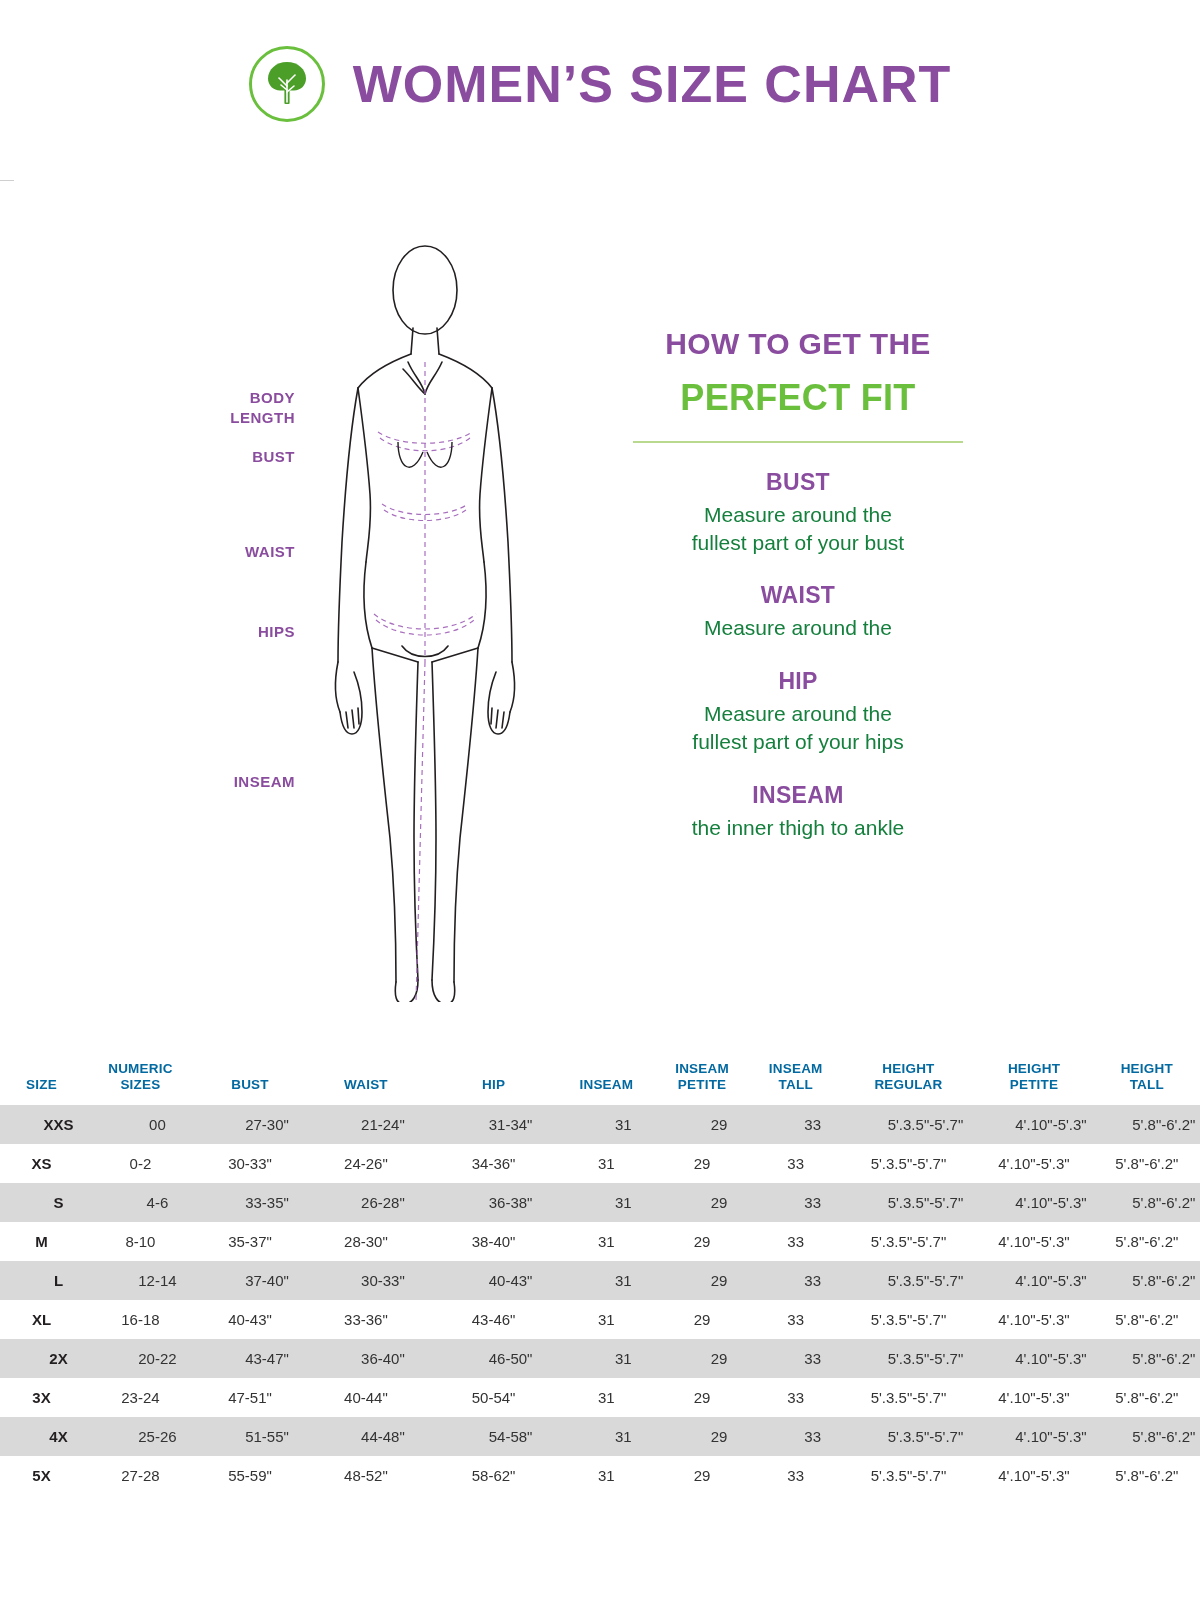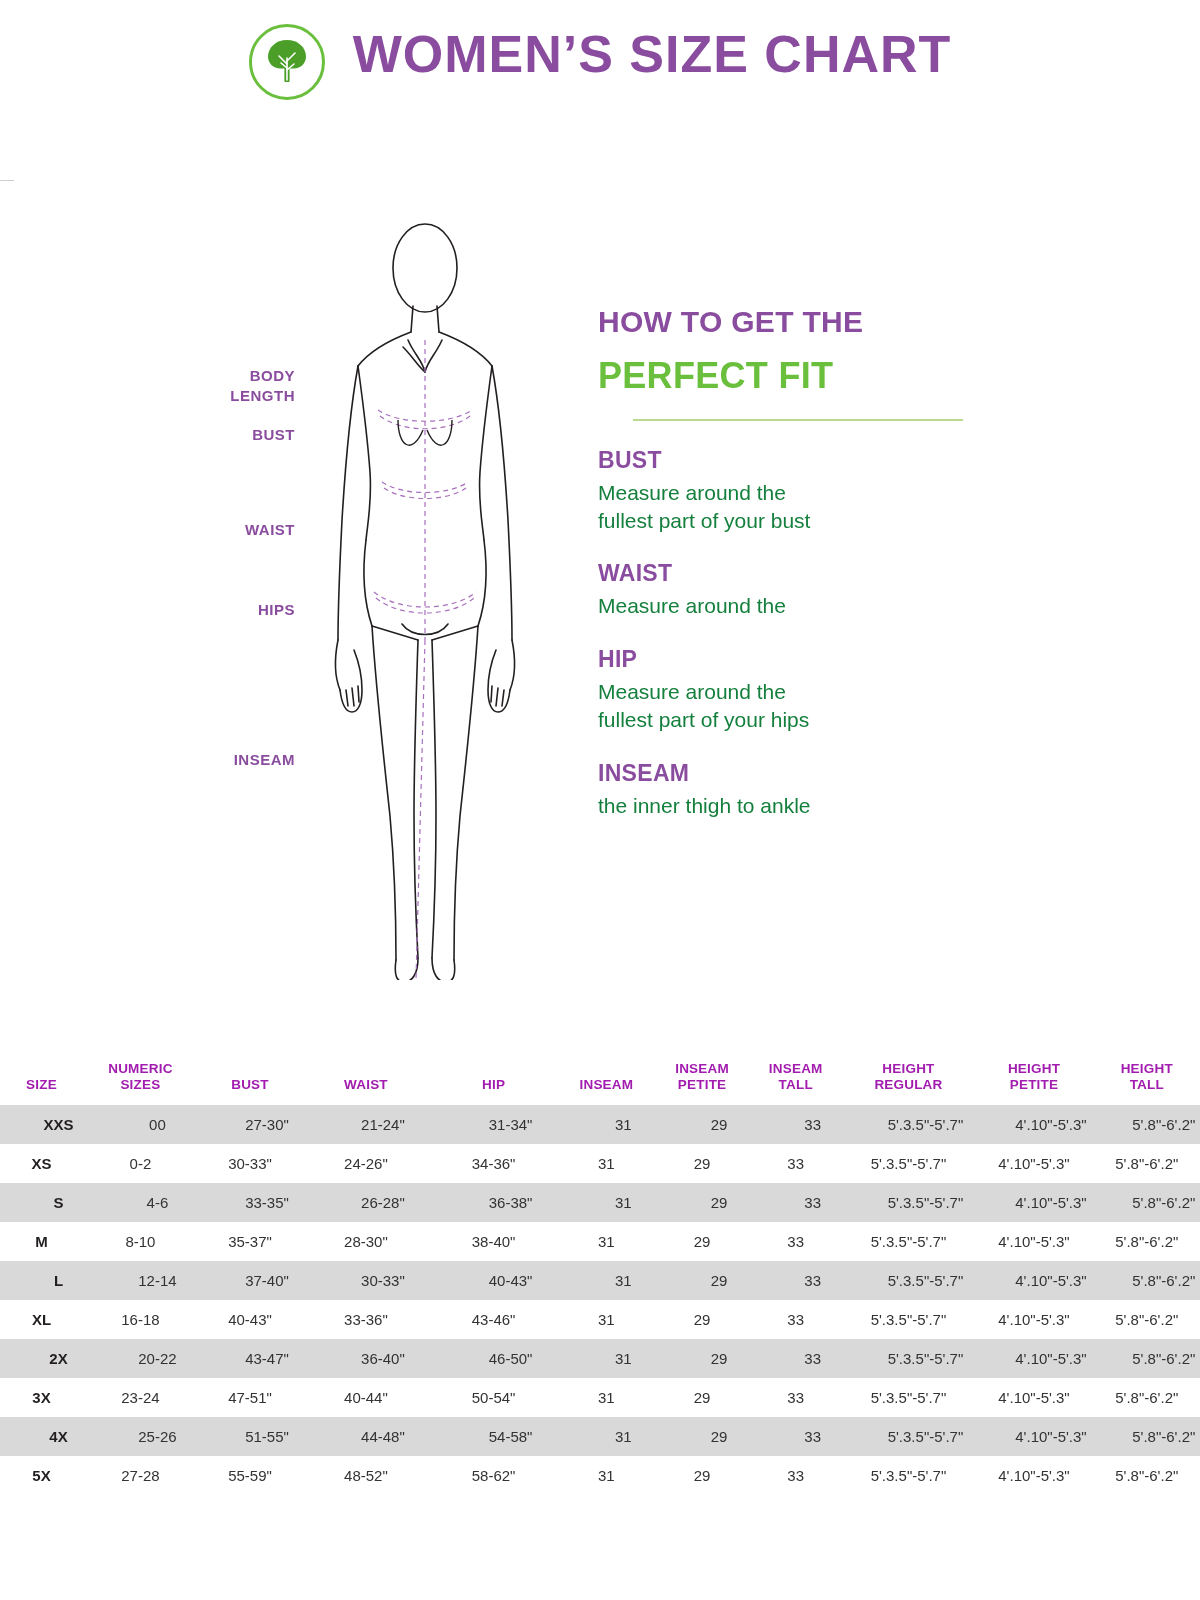--- a/index.html
+++ b/index.html
@@ -10,22 +10,23 @@
     background: #ffffff;
     font-family: "Liberation Sans", sans-serif;
     color: #231f20;
     position: relative;
     overflow: hidden;
   }
 
   
   .header {
     display: flex;
+    align-items: center;
     justify-content: center;
-    padding-top: 24px;
+    padding-top: 46px;
     gap: 28px;
   }
   .logo-circle {
     width: 76px;
     height: 76px;
     border-radius: 50%;
     border: 3px solid #6abf3d;
     display: flex;
     align-items: center;
     justify-content: center;
@@ -68,21 +69,21 @@
     width: 270px;
     height: 760px;
   }
 
   
   .fit-col {
     position: absolute;
     left: 598px;
     top: 205px;
     width: 400px;
-    text-align: left;
+    text-align: center;
   }
   .fit-head-1 {
     font-size: 30px;
     font-weight: bold;
     color: #8a4c9e;
     letter-spacing: 0.3px;
   }
   .fit-head-2 {
     font-size: 36px;
     font-weight: bold;
@@ -119,21 +120,21 @@
     width: 1200px;
   }
   table {
     width: 1200px;
     border-collapse: collapse;
     table-layout: fixed;
   }
   thead th {
     font-size: 13.5px;
     font-weight: bold;
-    color: #a21caf;
+    color: #0369a1;
     padding: 6px 2px 12px 2px;
     text-align: center;
     line-height: 1.2;
     letter-spacing: 0.2px;
     vertical-align: bottom;
   }
   tbody td {
     font-size: 15px;
     color: #333;
     text-align: center;

